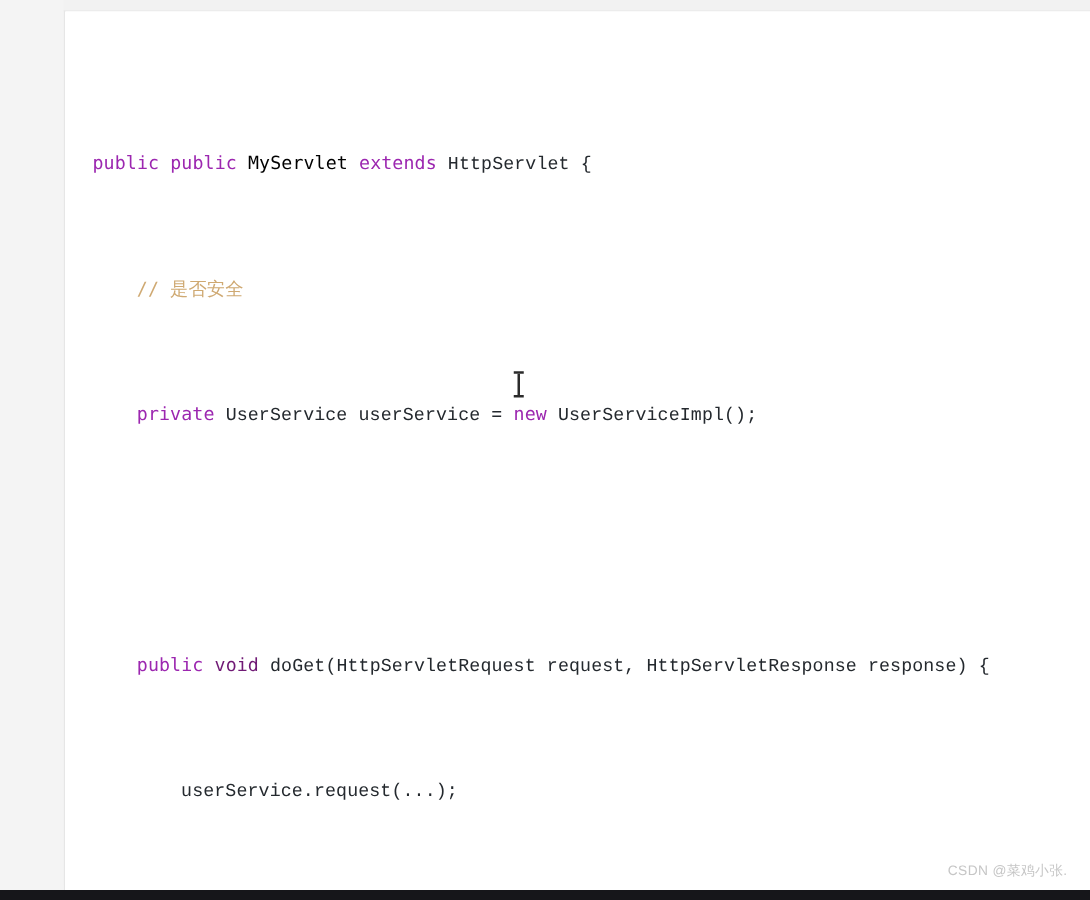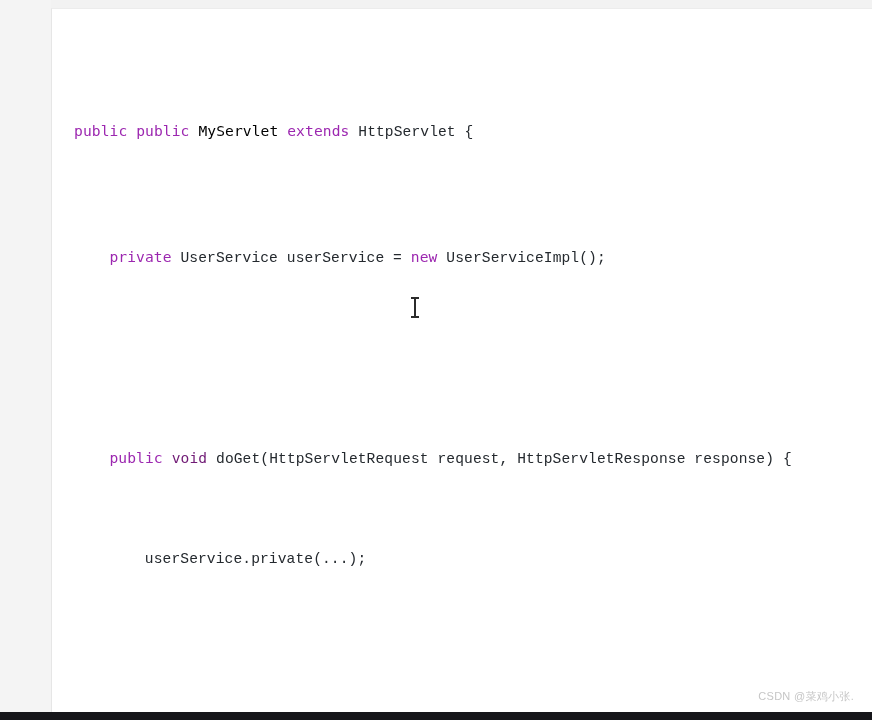--- a/index.html
+++ b/index.html
@@ -117,28 +117,29 @@
 <body>
 
 <div id="page-margin"></div>
 
 <div id="code-panel">
   <div id="code-block">
 
     
     <div class="ln"><span class="kw">public</span><span class="pl"> </span><span class="kw">public</span><span class="pl"> </span><span class="typ">MyServlet</span><span class="pl"> </span><span class="kw">extends</span><span class="pl"> HttpServlet {</span></div>
 
+    <div class="ln"><span class="pl">    </span><span class="cmt">// 是否安全</span></div>
 
     <div class="ln"><span class="pl">    </span><span class="kw">private</span><span class="pl"> UserService userService = </span><span class="kw">new</span><span class="pl"> UserServiceImpl();</span></div>
 
     <div class="ln">&nbsp;</div>
 
     <div class="ln"><span class="pl">    </span><span class="kw">public</span><span class="pl"> </span><span class="vd">void</span><span class="pl"> doGet(HttpServletRequest request, HttpServletResponse response) {</span></div>
 
-    <div class="ln"><span class="pl">        userService.private(...);</span></div>
+    <div class="ln"><span class="pl">        userService.request(...);</span></div>
 
     
 
     
 
     
 
     
     
 

